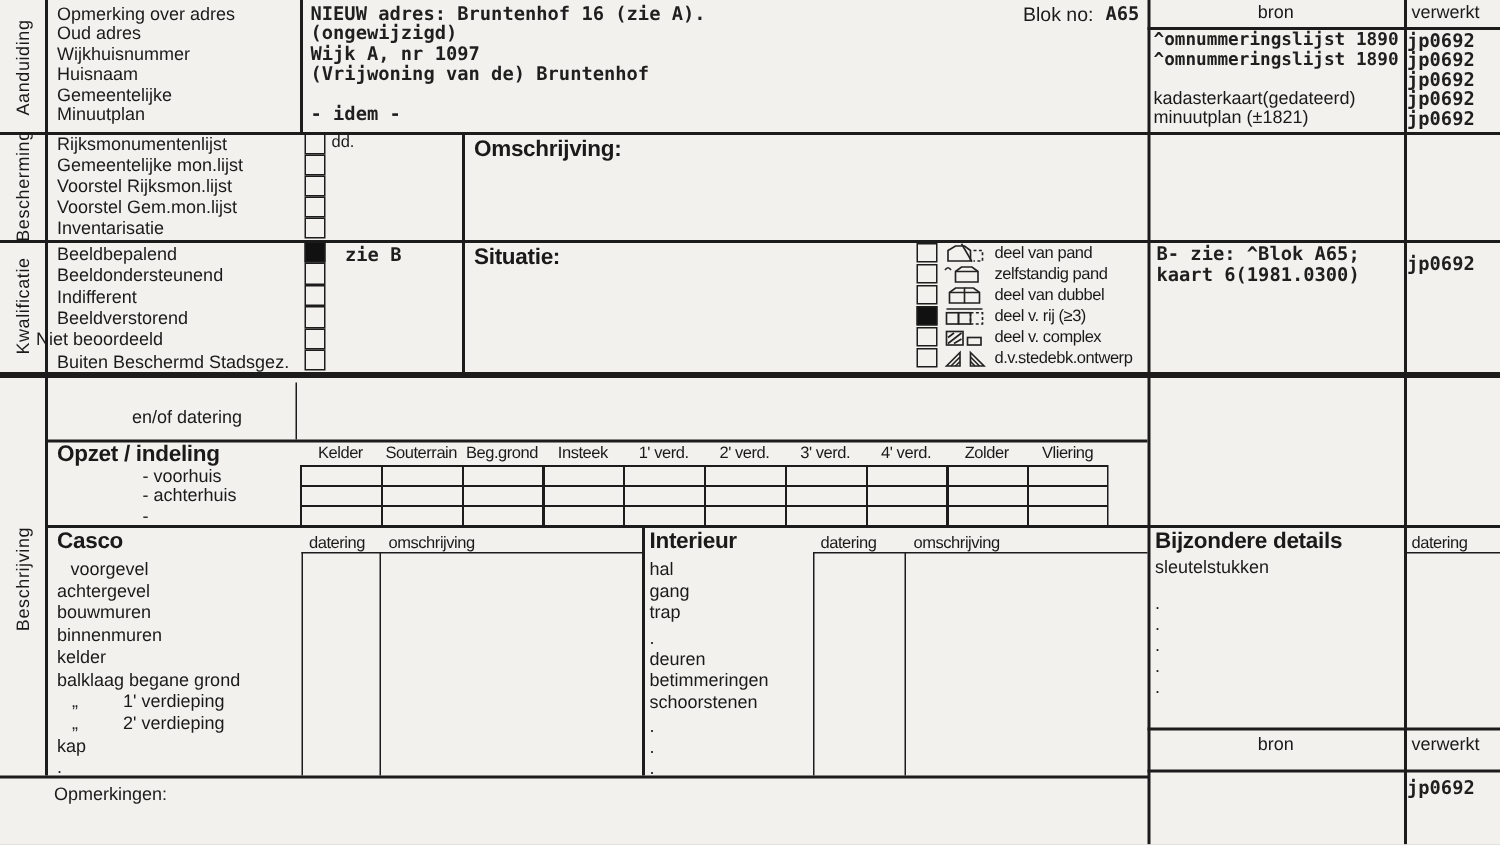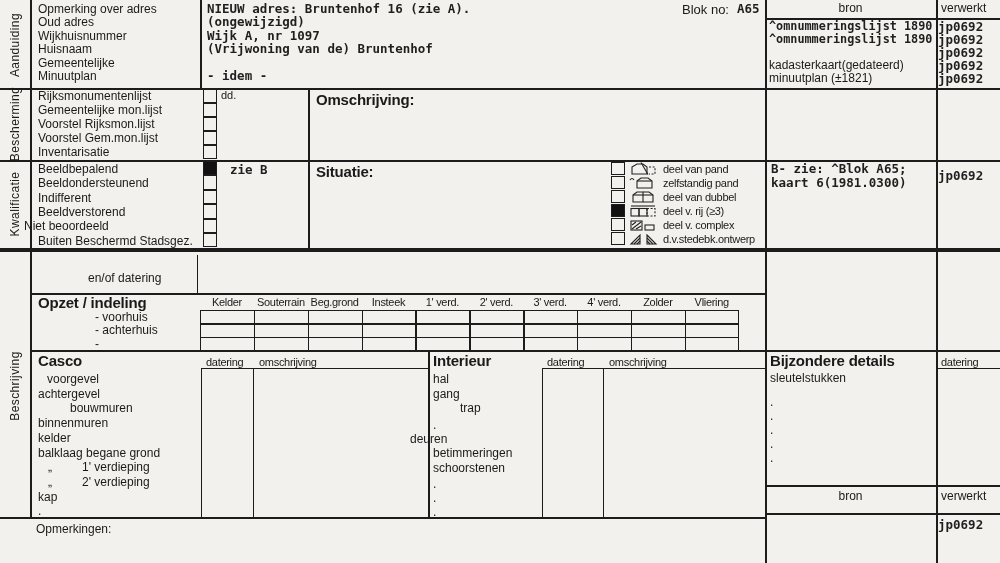--- a/index.html
+++ b/index.html
@@ -213,38 +213,38 @@
   <div class="lbl rt" style="left:95px;top:324.4px;width:100px;">- achterhuis</div>
   <div class="lbl rt" style="left:95px;top:337.8px;width:100px;">-</div>
   <div class="opzet-grid"></div>
 
   <div class="title" style="left:38px;top:352px;">Casco</div>
   <div class="lbl tiny" style="left:206px;top:356px;">datering</div>
   <div class="lbl tiny" style="left:259px;top:356px;">omschrijving</div>
 
   <div class="lbl" style="left:28px;top:373px;margin-left:19px;"><span class="ditto"></span><span>voorgevel</span></div>
   <div class="lbl" style="left:38px;top:387.7px;"><span class="ditto"></span><span>achtergevel</span></div>
-  <div class="lbl" style="left:38px;top:402.4px;margin-left:32px;"><span class="ditto"></span><span>bouwmuren</span></div>
+  <div class="lbl" style="left:38px;top:402.4px;"><span class="ditto"></span><span>bouwmuren</span></div>
   <div class="lbl" style="left:38px;top:417.1px;"><span class="ditto"></span><span>binnenmuren</span></div>
   <div class="lbl" style="left:38px;top:431.8px;"><span class="ditto"></span><span>kelder</span></div>
   <div class="lbl" style="left:38px;top:446.5px;"><span class="ditto"></span><span>balklaag begane grond</span></div>
   <div class="lbl indent" style="left:38px;top:461.2px;"><span class="ditto">„</span><span>1' verdieping</span></div>
   <div class="lbl indent" style="left:38px;top:475.9px;"><span class="ditto">„</span><span>2' verdieping</span></div>
   <div class="lbl" style="left:38px;top:490.6px;"><span class="ditto"></span><span>kap</span></div>
   <div class="lbl" style="left:38px;top:505px;"><span class="ditto"></span><span>.</span></div>
 
   <div class="title" style="left:433px;top:352px;">Interieur</div>
   <div class="lbl tiny" style="left:547px;top:356px;">datering</div>
   <div class="lbl tiny" style="left:609px;top:356px;">omschrijving</div>
 
   <div class="lbl" style="left:433px;top:373px;">hal</div>
   <div class="lbl" style="left:433px;top:387.7px;">gang</div>
-  <div class="lbl" style="left:433px;top:402.4px;margin-left:27px;">trap</div>
+  <div class="lbl" style="left:433px;top:402.4px;">trap</div>
   <div class="lbl" style="left:433px;top:419px;">.</div>
-  <div class="lbl" style="left:410px;top:432.5px;">deuren</div>
+  <div class="lbl" style="left:433px;top:432.5px;">deuren</div>
   <div class="lbl" style="left:433px;top:447.2px;">betimmeringen</div>
   <div class="lbl" style="left:433px;top:461.9px;">schoorstenen</div>
   <div class="lbl" style="left:433px;top:478px;">.</div>
   <div class="lbl" style="left:433px;top:492px;">.</div>
   <div class="lbl" style="left:433px;top:506px;">.</div>
 
   <div class="title" style="left:770px;top:352px;">Bijzondere details</div>
   <div class="lbl tiny" style="left:941px;top:356px;">datering</div>
 
   <div class="lbl" style="left:770px;top:372px;">sleutelstukken</div>

